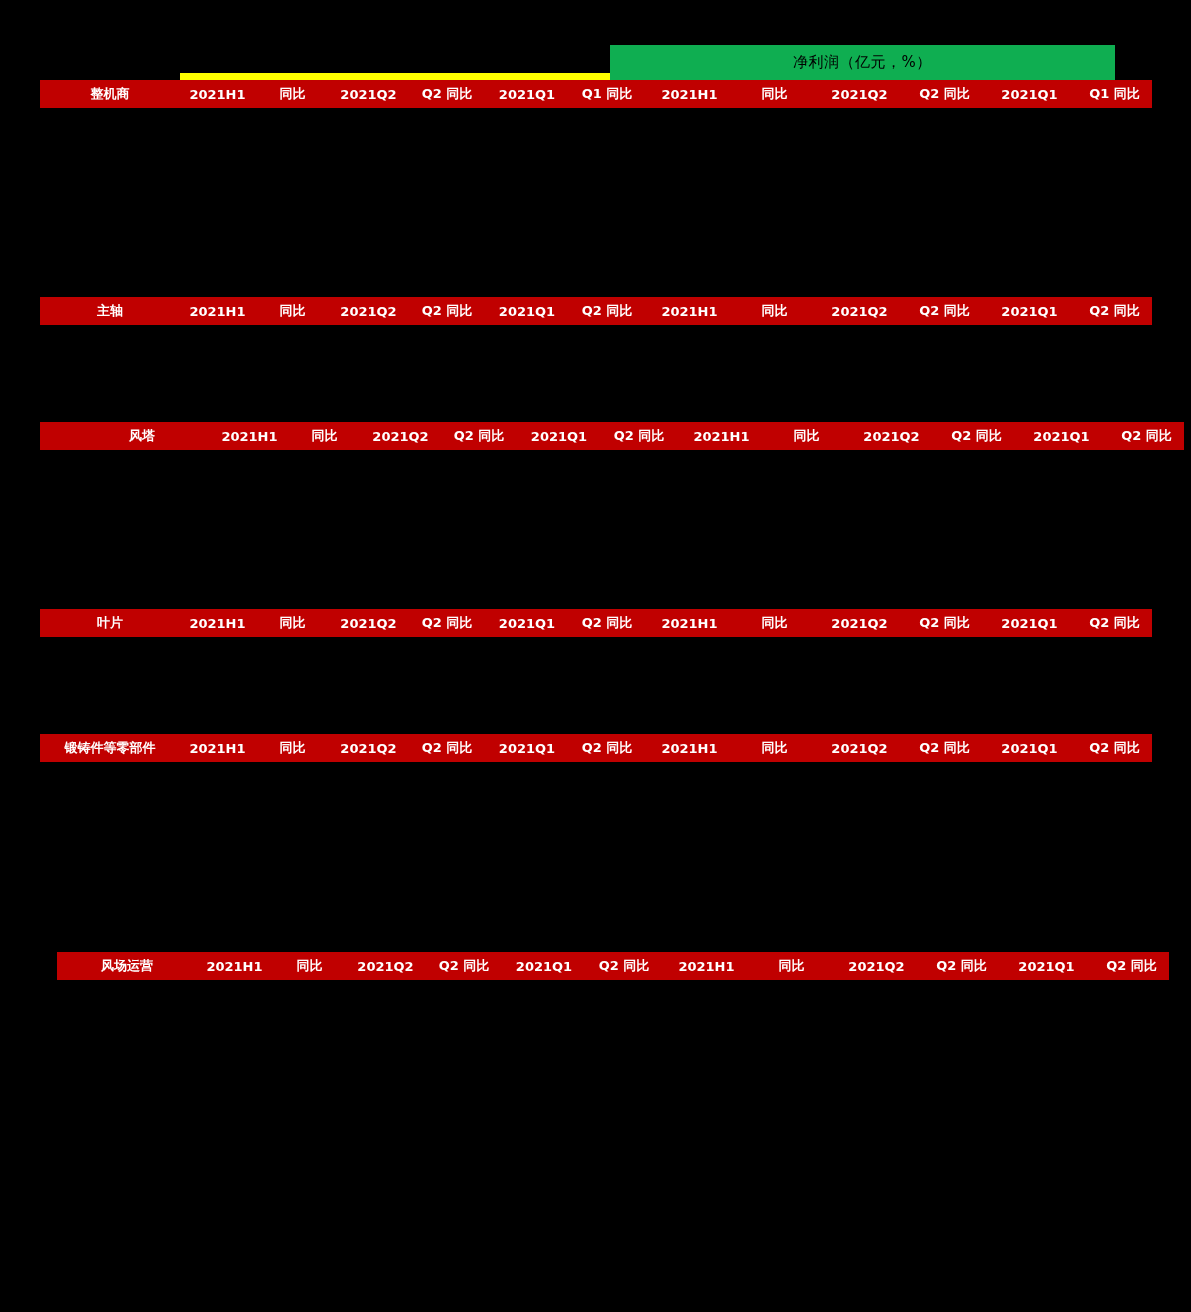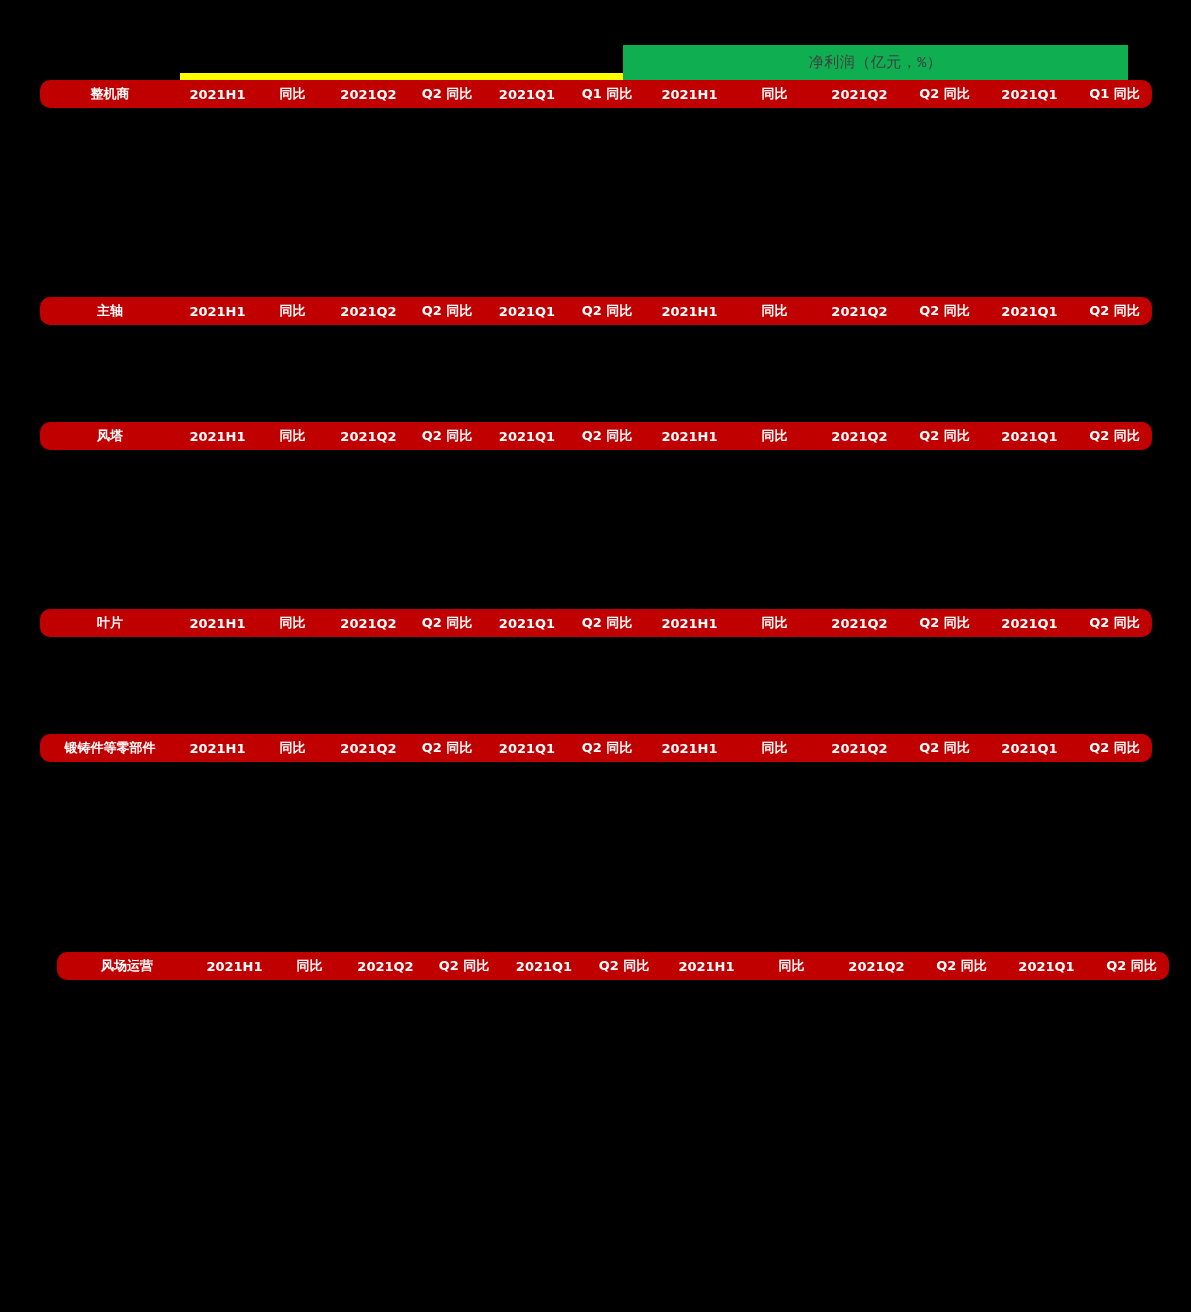--- a/index.html
+++ b/index.html
@@ -29,37 +29,35 @@
     white-space: nowrap;
   }
   .group-revenue {
     left: 180px;
     width: 467px;
     background: #FFFF00;
     color: #000000;
     margin-top: 28px;
   }
   .group-profit {
-    left: 623px;
+    left: 610px;
     width: 505px;
     background: #0FAE51;
-    color: #404040;
-    font-family: Liberation Mono, monospace;
+    color: #000000;
   }
 
   
   .hdr-row {
     position: absolute;
     left: 40px;
     width: 1112px;
     height: 28px;
     background: #C00000;
     display: flex;
     align-items: center;
-    border-radius: 10px;
   }
   .hdr-cell {
     color: #FFFFFF;
     font-size: 13px;
     font-weight: bold;
     text-align: center;
     white-space: nowrap;
     overflow: hidden;
     flex: 0 0 auto;
     box-sizing: border-box;
@@ -76,21 +74,21 @@
   .c-h1b    { width: 85px; }
   .c-yoyb   { width: 85px; }
   .c-q2b    { width: 85px; }
   .c-q2yoyb { width: 85px; }
   .c-q1b    { width: 85px; }
   .c-q1yoyb { width: 85px; }
 
   
   .row-0 { top: 80px; }
   .row-1 { top: 297px; }
-  .row-2 { top: 422px; }
+  .row-2 { top: 422px; padding-left: 32px; }
   .row-3 { top: 609px; }
   .row-4 { top: 734px; }
   .row-5 { top: 952px; margin-left: 17px; }
 
   
   .data-body {
     position: absolute;
     left: 40px;
     width: 1112px;
     background: #000000;

